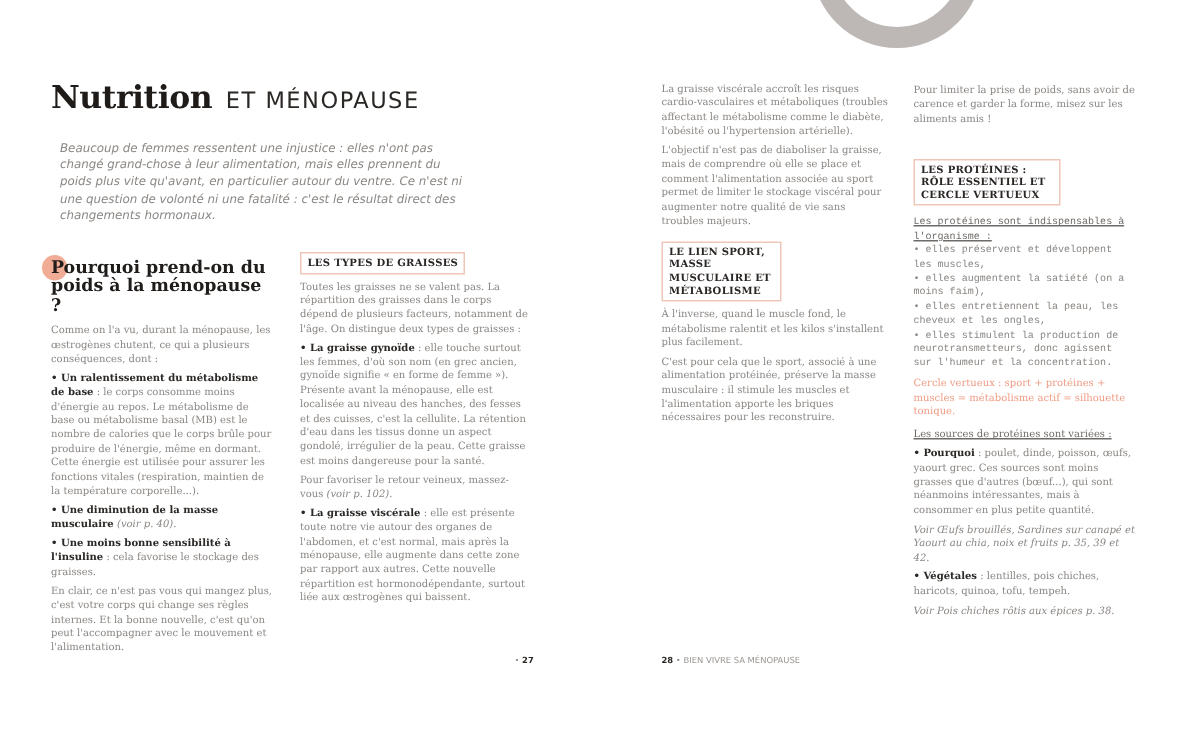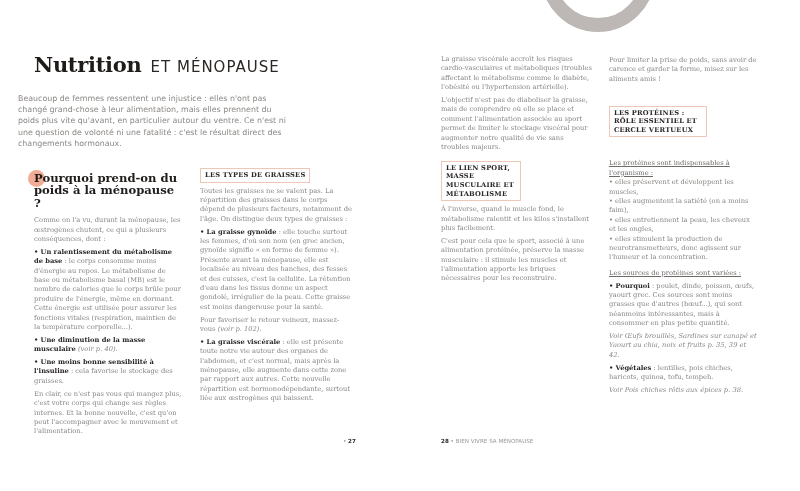--- a/index.html
+++ b/index.html
@@ -13,22 +13,22 @@
       border-radius: 50%; border: 14px solid #bdb8b5;
     }
 
     .title {
       position: absolute; left: 34px; top: 52px; white-space: nowrap;
     }
     .title .t1 { font-family: "DejaVu Serif", serif; font-weight: bold; font-size: 21px; color: #1e1b19; letter-spacing: -0.3px; }
     .title .t2 { font-family: "DejaVu Sans", sans-serif; font-size: 15px; color: #2a2725; letter-spacing: 1px; margin-left: 4px; }
 
     .intro {
-      position: absolute; left: 18px; top: 93px; width: 274px;
-      font-family: "DejaVu Sans", sans-serif; font-size: 7.9px; line-height: 11.2px; color: #8b8784;
+      position: absolute; left: 40px; top: 93px; width: 274px;
+      font-family: "DejaVu Sans", sans-serif; font-size: 7.9px; line-height: 11.2px; color: #8b8784; font-style: italic;
     }
 
     .col { position: absolute; font-size: 6.7px; line-height: 9.4px; color: #8a8683; }
     .col p { margin-bottom: 3.4px; }
     .col b { color: #2b2826; font-weight: bold; }
     .col i { font-style: italic; }
 
     .heading-lg {
       position: relative; font-family: "DejaVu Serif", serif; font-weight: bold;
       font-size: 11.6px; line-height: 12.4px; color: #1f1c1a; margin-bottom: 7px;
@@ -90,27 +90,28 @@
     <p>La graisse viscérale accroît les risques cardio-vasculaires et métaboliques (troubles affectant le métabolisme comme le diabète, l'obésité ou l'hypertension artérielle).</p>
     <p>L'objectif n'est pas de diaboliser la graisse, mais de comprendre où elle se place et comment l'alimentation associée au sport permet de limiter le stockage viscéral pour augmenter notre qualité de vie sans troubles majeurs.</p>
     <div class="boxed" style="width:80px; margin-top:5px;">LE LIEN SPORT, MASSE MUSCULAIRE ET MÉTABOLISME</div>
     <p>À l'inverse, quand le muscle fond, le métabolisme ralentit et les kilos s'installent plus facilement.</p>
     <p>C'est pour cela que le sport, associé à une alimentation protéinée, préserve la masse musculaire : il stimule les muscles et l'alimentation apporte les briques nécessaires pour les reconstruire.</p>
   </div>
 
   <div class="col" style="left:609px; top:56px; width:148px;">
     <p>Pour limiter la prise de poids, sans avoir de carence et garder la forme, misez sur les aliments amis !</p>
     <div class="boxed" style="width:98px; margin-top:18px;">LES PROTÉINES : RÔLE ESSENTIEL ET CERCLE VERTUEUX</div>
-    <p style="margin-top:18px;">
+    <p style="margin-top:3px;font-family:Liberation Mono, monospace;">
       <span class="u">Les protéines sont indispensables à l'organisme :</span><br>
       <span>• elles préservent et développent les muscles,</span><br>
       <span>• elles augmentent la satiété (on a moins faim),</span><br>
       <span>• elles entretiennent la peau, les cheveux et les ongles,</span><br>
       <span>• elles stimulent la production de neurotransmetteurs, donc agissent sur l'humeur et la concentration.</span>
     </p>
+    <p class="accent">Cercle vertueux : sport + protéines + muscles = métabolisme actif = silhouette tonique.</p>
     <p class="u" style="margin-top:6px;">Les sources de protéines sont variées :</p>
     <p><b>• Pourquoi</b><span> : poulet, dinde, poisson, œufs, yaourt grec. Ces sources sont moins grasses que d'autres (bœuf...), qui sont néanmoins intéressantes, mais à consommer en plus petite quantité.</span></p>
     <p><i>Voir Œufs brouillés, Sardines sur canapé et Yaourt au chia, noix et fruits p. 35, 39 et 42.</i></p>
     <p><b>• Végétales</b><span> : lentilles, pois chiches, haricots, quinoa, tofu, tempeh.</span></p>
     <p><i>Voir Pois chiches rôtis aux épices p. 38.</i></p>
   </div>
 
   <div class="folio" style="left:343px;">• <b>27</b></div>
   <div class="folio" style="left:441px;"><b>28</b> • <span>BIEN VIVRE SA MÉNOPAUSE</span></div>
 </div>

